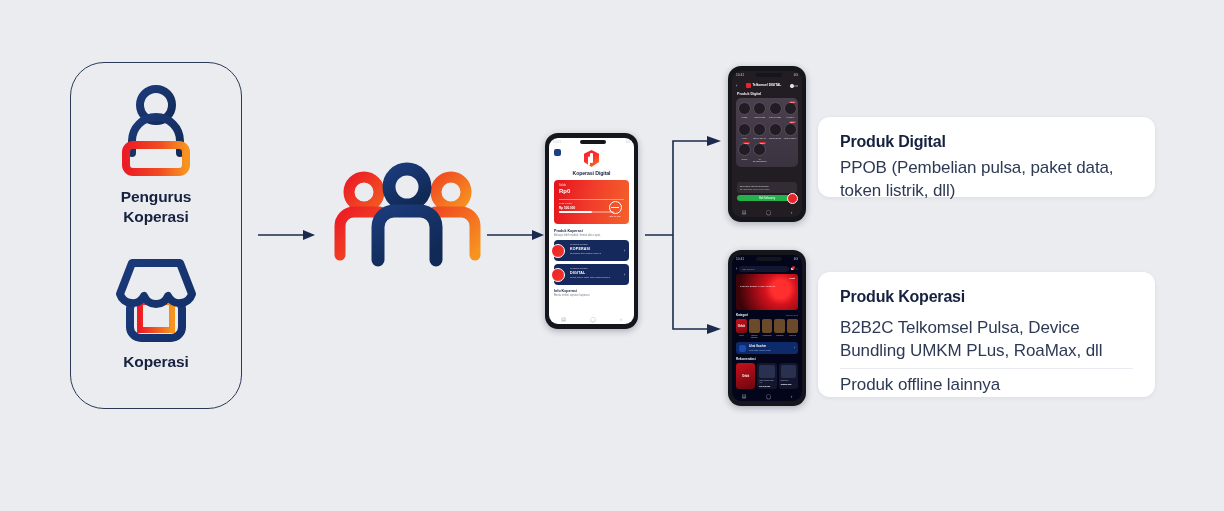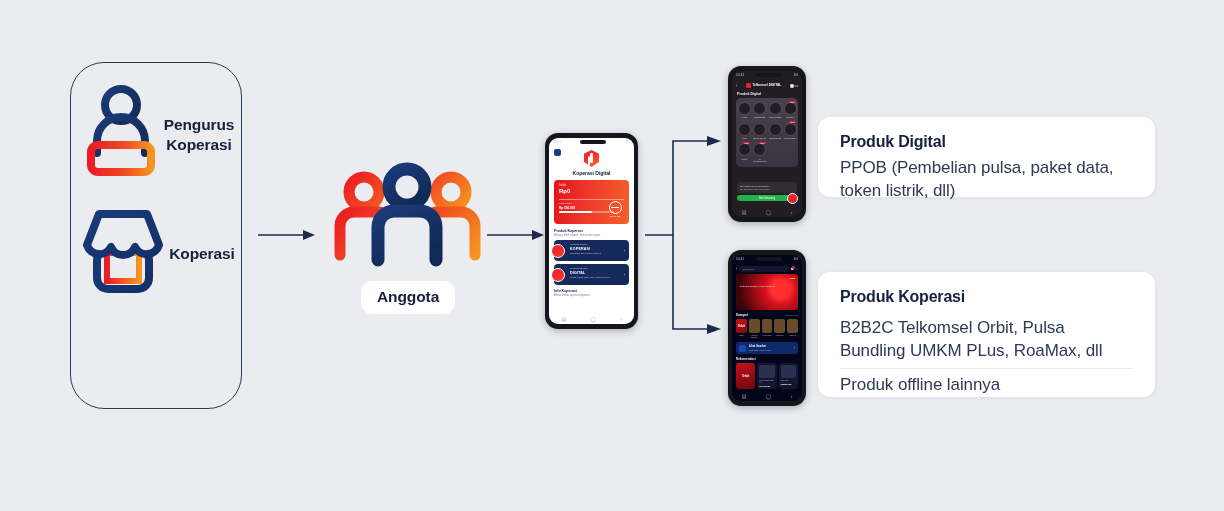--- a/index.html
+++ b/index.html
@@ -13,21 +13,21 @@
   .canvas{position:absolute;inset:0;}
 
   
   .left-box{
     position:absolute;left:70px;top:62px;width:170px;height:345px;
     border:1.5px solid #2b3a55;border-radius:34px;
     background:transparent;
     display:flex;flex-direction:column;align-items:center;
     justify-content:flex-start;
   }
-  .actor{display:flex;flex-direction:row;align-items:center;}
+  .actor{display:flex;flex-direction:column;align-items:center;}
   .actor.first{margin-top:20px;}
   .actor.second{margin-top:26px;}
   .actor-label{
     margin-top:8px;
     font-size:15.5px;font-weight:bold;color:#15213f;
     text-align:center;line-height:1.32;letter-spacing:-0.1px;
   }
 
   
   .group-wrap{
@@ -335,21 +335,20 @@
       <circle cx="34" cy="32" r="15" fill="none" stroke="url(#gL)" stroke-width="11"></circle>
       <path d="M10 95 V66 a14 14 0 0 1 14 -14 h26" fill="none" stroke="url(#gL)" stroke-width="11" stroke-linecap="round"></path>
 
       <circle cx="121" cy="32" r="15" fill="none" stroke="url(#gR)" stroke-width="11"></circle>
       <path d="M145 95 V66 a14 14 0 0 0 -14 -14 h-26" fill="none" stroke="url(#gR)" stroke-width="11" stroke-linecap="round"></path>
 
       <circle cx="77" cy="27" r="18" fill="none" stroke="url(#gC)" stroke-width="13"></circle>
       <path d="M48 100 V67 a16 16 0 0 1 16 -16 h26 a16 16 0 0 1 16 16 v33" fill="none" stroke="url(#gC)" stroke-width="13" stroke-linecap="round" stroke-linejoin="round"></path>
     </svg>
   </div>
-  <div class="anggota-pill">Anggota</div>
 
   <svg class="arrow-simple2" viewBox="0 0 58 22">
     <line x1="0" y1="11" x2="45" y2="11" stroke="#1b2a4d" stroke-width="1.6"></line>
     <polygon points="45,6 57,11 45,16" fill="#1b2a4d"></polygon>
   </svg>
 
   <svg class="branch" viewBox="0 0 100 210">
     <path d="M0 105 H28 M28 105 V11 H62 M28 105 V199 H62" fill="none" stroke="#1b2a4d" stroke-width="1.6"></path>
     <polygon points="62,6 76,11 62,16" fill="#1b2a4d"></polygon>
     <polygon points="62,194 76,199 62,204" fill="#1b2a4d"></polygon>
@@ -579,17 +578,17 @@
     </div>
   </div>
 
   <div class="info-card card-digital">
     <div class="info-title">Produk Digital</div>
     <div class="info-text">PPOB (Pembelian pulsa, paket data, token listrik, dll)</div>
   </div>
 
   <div class="info-card card-koperasi">
     <div class="info-title">Produk Koperasi</div>
-    <div class="info-text info-row">B2B2C Telkomsel Orbit, Pulsa Bundling UMKM PLus, RoaMax, dll</div>
+    <div class="info-text info-row">B2B2C Telkomsel Pulsa, Device Bundling UMKM PLus, RoaMax, dll</div>
     <div class="info-text info-row">Produk offline lainnya</div>
   </div>
 
 </div>
 
 </body></html>

